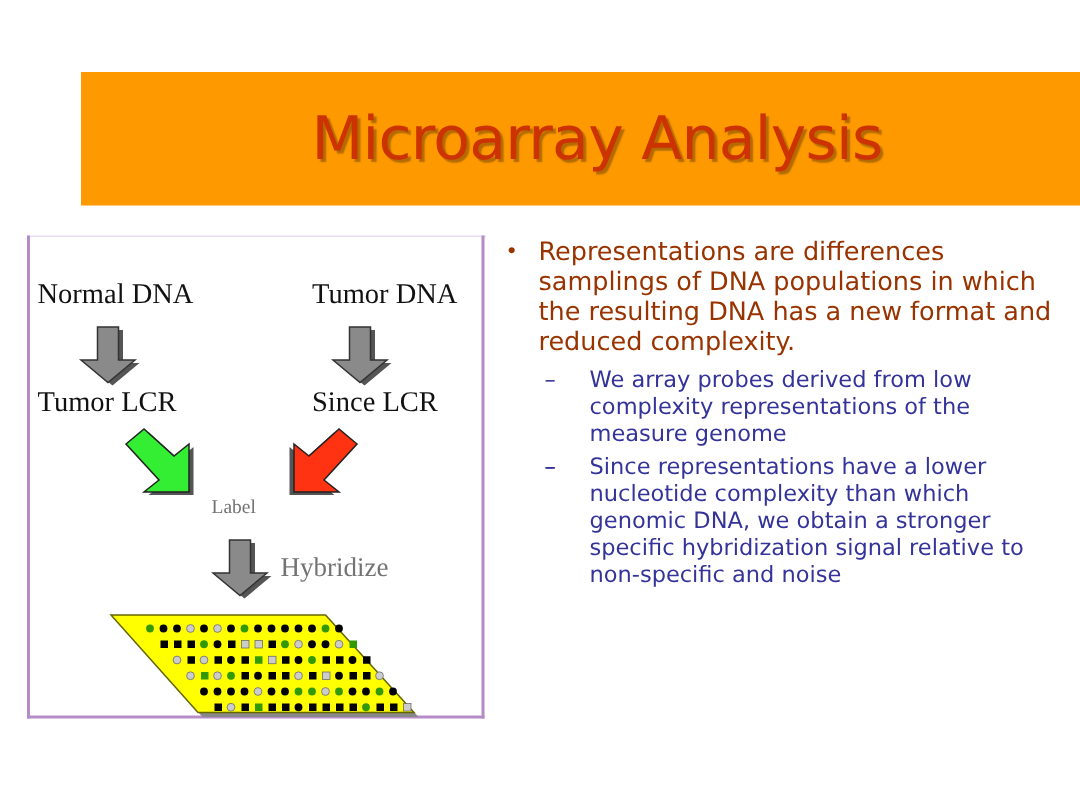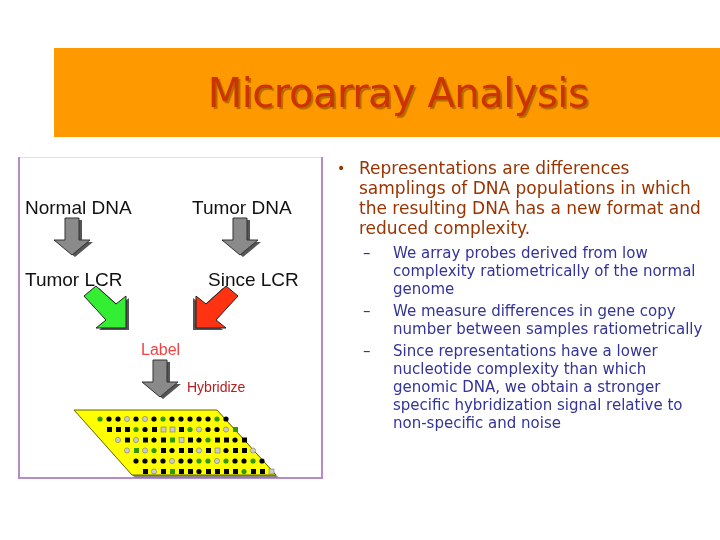--- a/index.html
+++ b/index.html
@@ -1,43 +1,43 @@
 <!DOCTYPE html>
 <html><head>
 <meta charset="utf-8">
 <style>
   html, body { margin:0; padding:0; background:#ffffff; }
   body { width:720px; height:540px; position:relative; overflow:hidden; font-family:"DejaVu Sans", sans-serif; }
   .banner { position:absolute; left:54px; top:48px; width:688px; height:89px; background:#ff9900; }
   .banner-title { position:absolute; left:0; right:0; top:22px; text-align:center; font-size:40px; color:#cc3300; letter-spacing:-0.5px; text-shadow:2px 2px 1px #b36b00; font-family:"DejaVu Sans", sans-serif; }
   .diagram { position:absolute; left:18px; top:157px; width:305px; height:322px; border:2px solid #b58cc8; border-top-color:#ffffff; box-sizing:border-box; border-top:none; }
   .diagram-topline { position:absolute; left:18px; top:157px; width:306px; height:1px; background:#e8dcf0; }
-  .dlabel { position:absolute; font-family:Liberation Sans, sans-serif; font-size:19px; color:#111; white-space:nowrap;margin-top:11px; }
-  .label-purple { color:#ef4444; font-size:16px; }
-  .label-blue { color:#b91c1c; font-size:14px; }
+  .dlabel { position:absolute; font-family:Liberation Serif, serif; font-size:19px; color:#111; white-space:nowrap; }
+  .label-purple { color:#737373; font-size:13px; }
+  .label-blue { color:#737373; font-size:18px; }
   svg.shape { position:absolute; overflow:visible; }
   .bullets { position:absolute; left:333px; top:158px; width:370px; }
   .main-bullet { position:relative; padding-left:26px; color:#993300; font-size:17px; line-height:20px; font-family:"DejaVu Sans", sans-serif; }
   .main-bullet .dot { position:absolute; left:4px; top:0; color:#993300; font-size:14px; }
   .sub-list { margin-top:6px; }
   .sub-item { position:relative; padding-left:60px; color:#333399; font-size:15px; line-height:18px; margin-bottom:4px; font-family:"DejaVu Sans", sans-serif; }
   .sub-item .dash { position:absolute; left:30px; top:0; }
 </style>
 </head>
 <body>
 
 <div class="banner">
   <div class="banner-title">Microarray Analysis</div>
 </div>
 
 <div class="diagram-topline"></div>
 <div class="diagram"></div>
 
 <div class="dlabel" style="left:25px;top:186px;">Normal DNA</div>
-<div class="dlabel" style="left:192px;top:186px;">Tumor DNA</div>
+<div class="dlabel" style="left:208px;top:186px;">Tumor DNA</div>
 
 <svg class="shape" style="left:52px;top:215px;" width="50" height="42">
   <polygon points="13,3 27,3 27,25 38,25 20,40 2,25 13,25" fill="#555" transform="translate(3,2)"></polygon>
   <polygon points="13,3 27,3 27,25 38,25 20,40 2,25 13,25" fill="#8a8a8a" stroke="#333" stroke-width="1"></polygon>
 </svg>
 <svg class="shape" style="left:220px;top:215px;" width="50" height="42">
   <polygon points="13,3 27,3 27,25 38,25 20,40 2,25 13,25" fill="#555" transform="translate(3,2)"></polygon>
   <polygon points="13,3 27,3 27,25 38,25 20,40 2,25 13,25" fill="#8a8a8a" stroke="#333" stroke-width="1"></polygon>
 </svg>
 
@@ -183,24 +183,23 @@
 </svg>
 
 <div class="bullets">
   <div class="main-bullet">
     <span class="dot">•</span>
     <span>Representations are differences samplings of DNA populations in which the resulting DNA has a new format and reduced complexity.</span>
   </div>
   <div class="sub-list">
     <div class="sub-item">
       <span class="dash">–</span>
-      <span>We array probes derived from low complexity ratiometrically of the normal genome</span>
+      <span>We array probes derived from low complexity representations of the measure genome</span>
     </div>
     <div class="sub-item">
       <span class="dash">–</span>
-      <span>We measure differences in gene copy number between samples ratiometrically</span>
     </div>
     <div class="sub-item">
       <span class="dash">–</span>
       <span>Since representations have a lower nucleotide complexity than which genomic DNA, we obtain a stronger specific hybridization signal relative to non-specific and noise</span>
     </div>
   </div>
 </div>
 
 </body></html>

